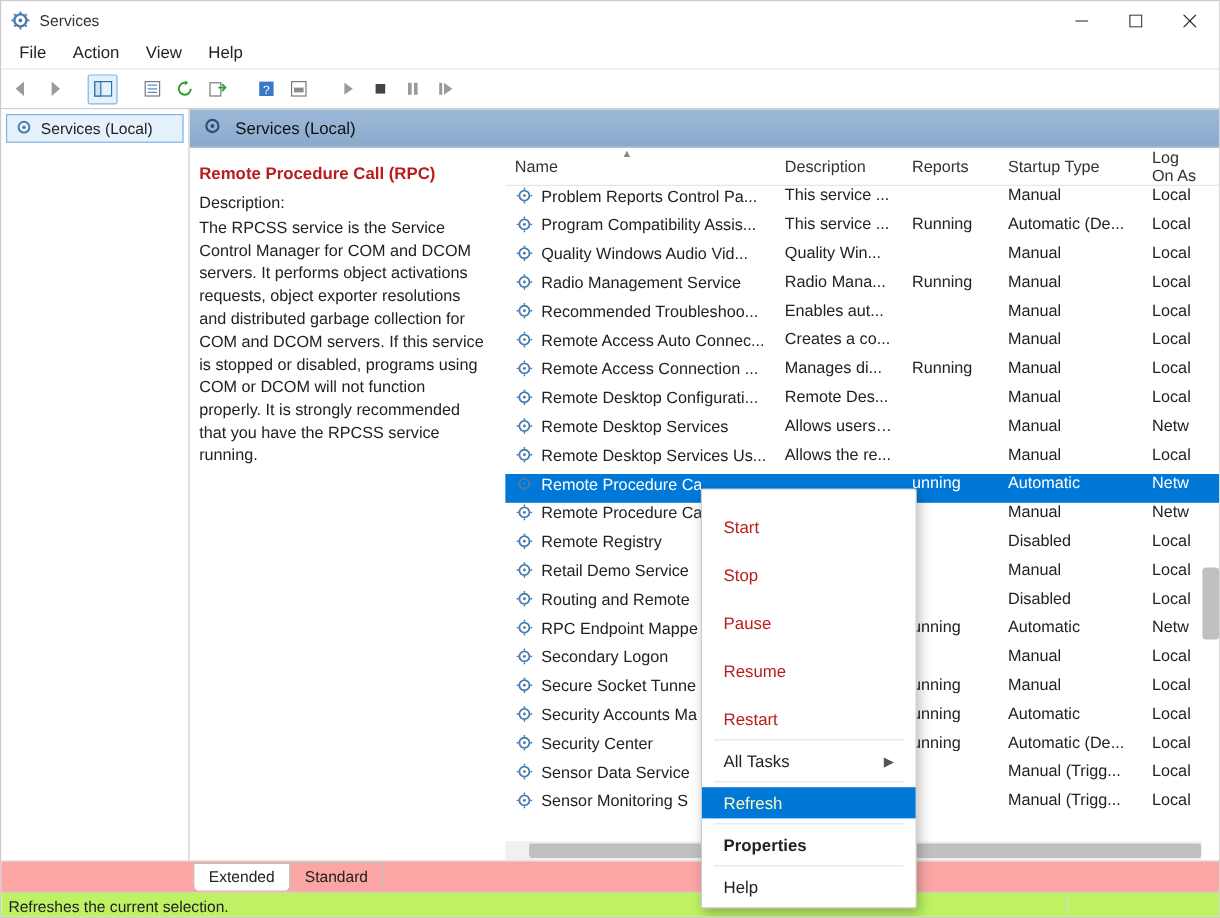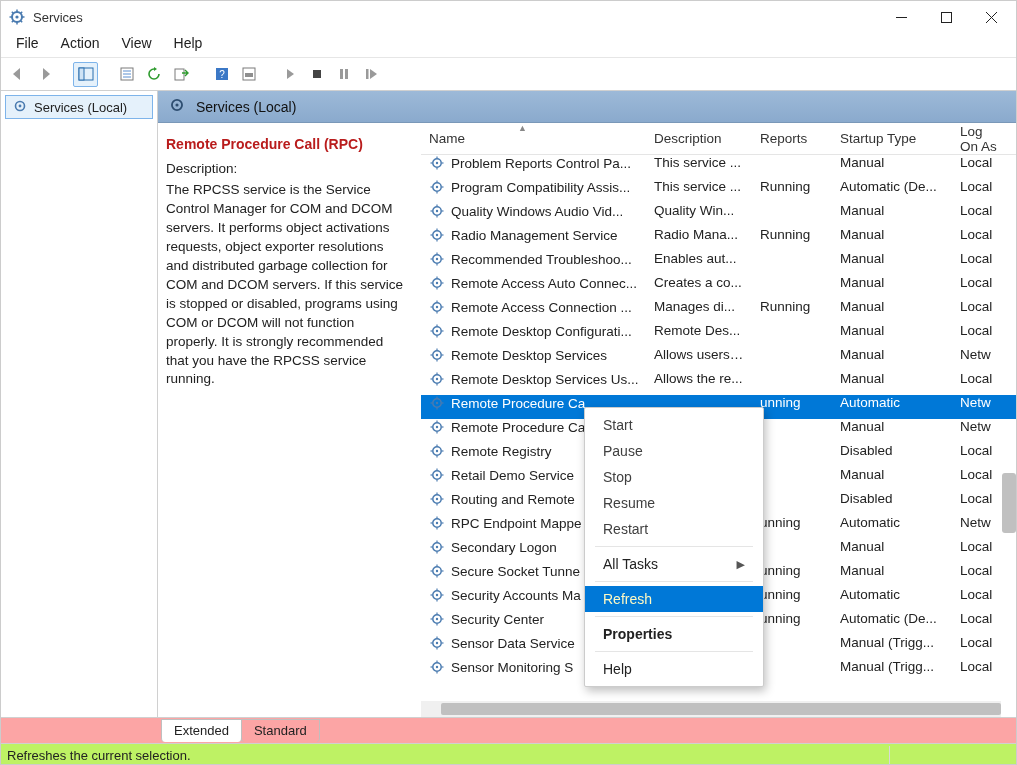--- a/index.html
+++ b/index.html
@@ -55,21 +55,21 @@
   
   .c-name { width:225px; }
   .c-desc { width:106px; }
   .c-status { width:80px; }
   .c-startup { width:120px; }
   .c-logon { width:60px; }
 
   
   .ctxmenu { position:absolute; left:583px; top:406px; width:180px; background:#fff; border:1px solid #ccc; box-shadow:2px 4px 10px rgba(0,0,0,.25); padding:4px 0; font-size:14px; z-index:50; border-radius:2px; }
   .ctxmenu .mi { padding:5px 18px; display:flex; align-items:center; justify-content:space-between; }
-  .ctxmenu .mi.disabled { color:#404040; }
+  .ctxmenu .mi.disabled { color:#b91c1c;margin-top:14px; }
   .ctxmenu .mi.highlight { background:#0078d7; color:#fef9c3; }
   .ctxmenu .mi.bold { font-weight:700; }
   .ctxmenu .sep { height:1px; background:#e5e5e5; margin:4px 10px; }
   .ctxmenu .sub-arrow { font-size:11px; color:#555; }
 
   
   .hscrollbar { position:absolute; left:0; right:15px; bottom:0; height:16px; background:#f0f0f0; }
   .hscrollbar .thumb { position:absolute; left:20px; top:2px; height:12px; width:560px; background:#c0c0c0; border-radius:2px; }
   .vscroll-indicator { position:absolute; right:0; top:350px; width:14px; height:60px; background:#c0c0c0; border-radius:3px; }
 
@@ -678,22 +678,22 @@
             </div>
         </div>
         <div class="vscroll-indicator"></div>
       </div>
     </div>
   </div>
 </div>
 
 <div class="ctxmenu">
   <div class="mi disabled">Start</div>
+  <div class="mi disabled">Stop</div>
   <div class="mi disabled">Pause</div>
-  <div class="mi disabled">Stop</div>
   <div class="mi disabled">Resume</div>
   <div class="mi disabled">Restart</div>
   <div class="sep"></div>
   <div class="mi">
     <span>All Tasks</span>
     <span class="sub-arrow">▶</span>
   </div>
   <div class="sep"></div>
   <div class="mi highlight">Refresh</div>
   <div class="sep"></div>

